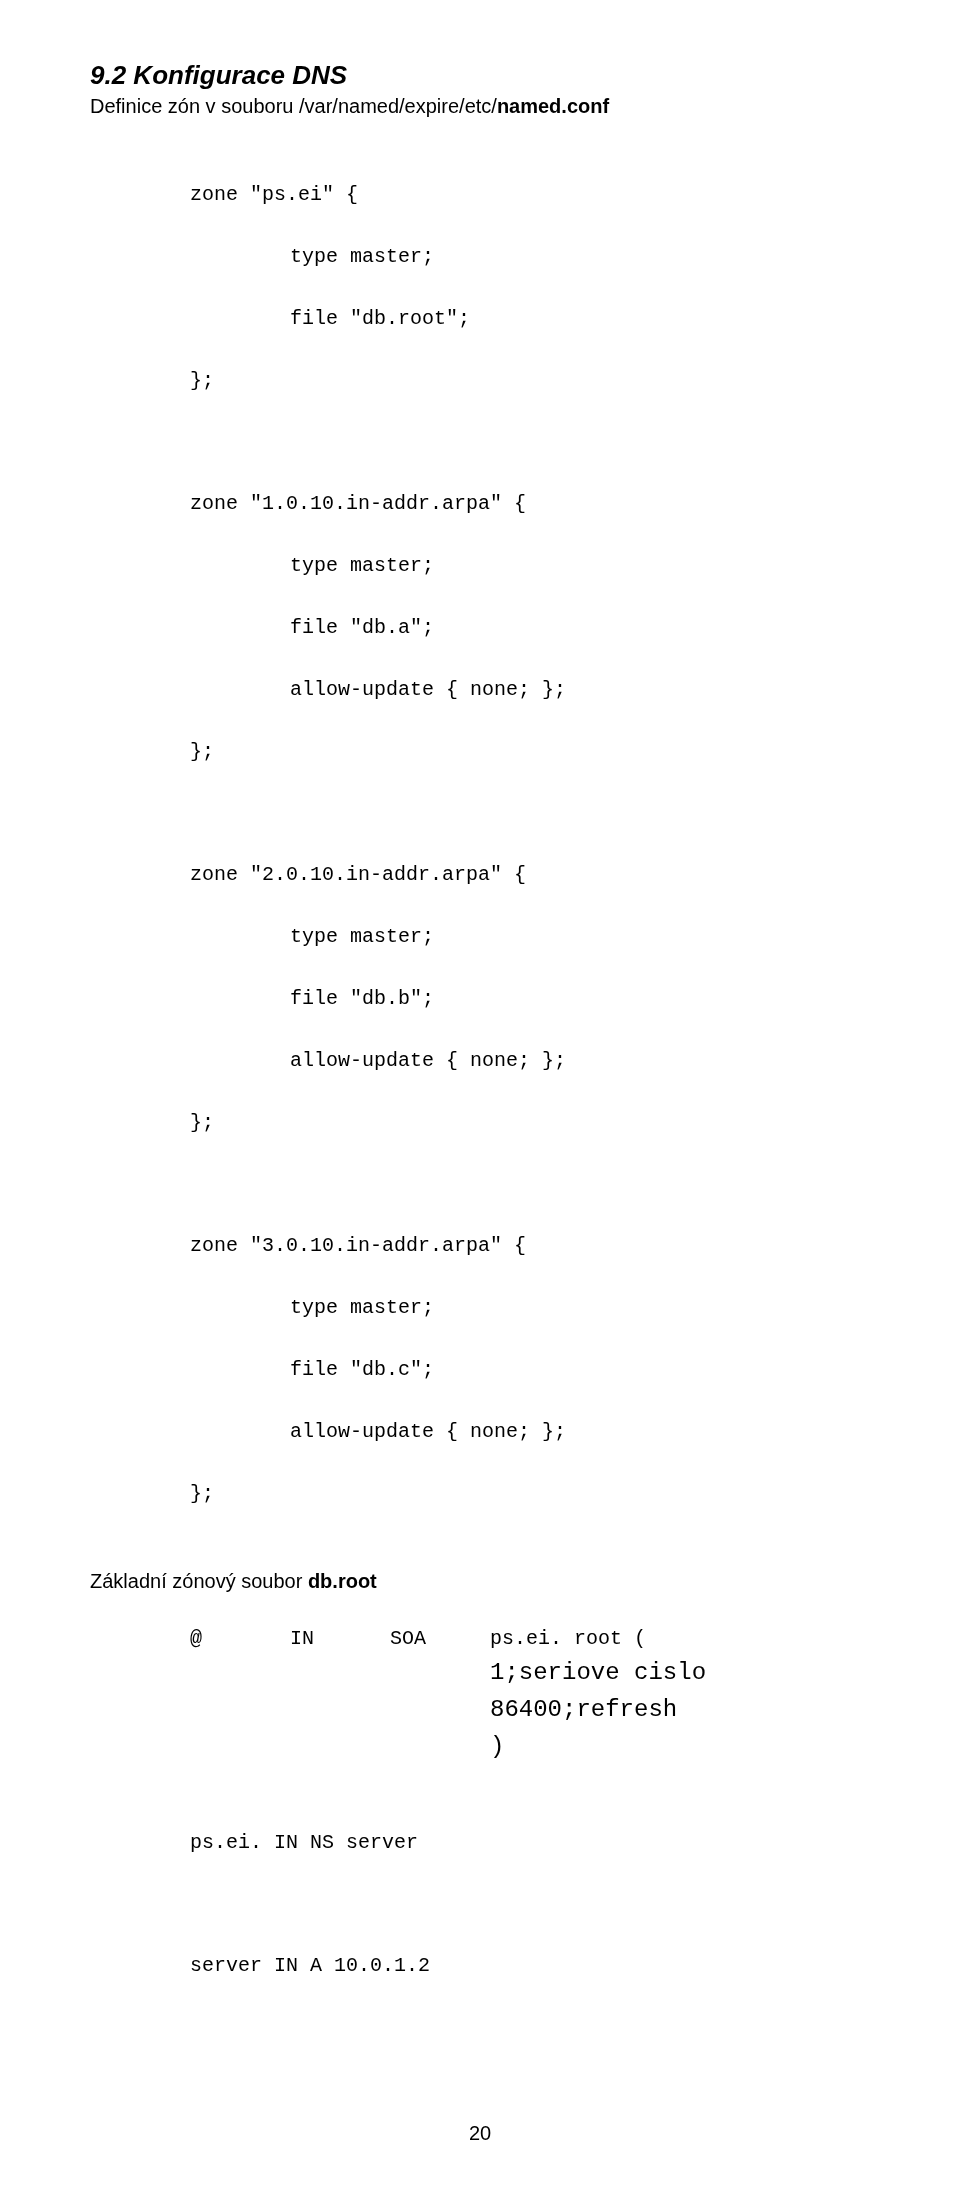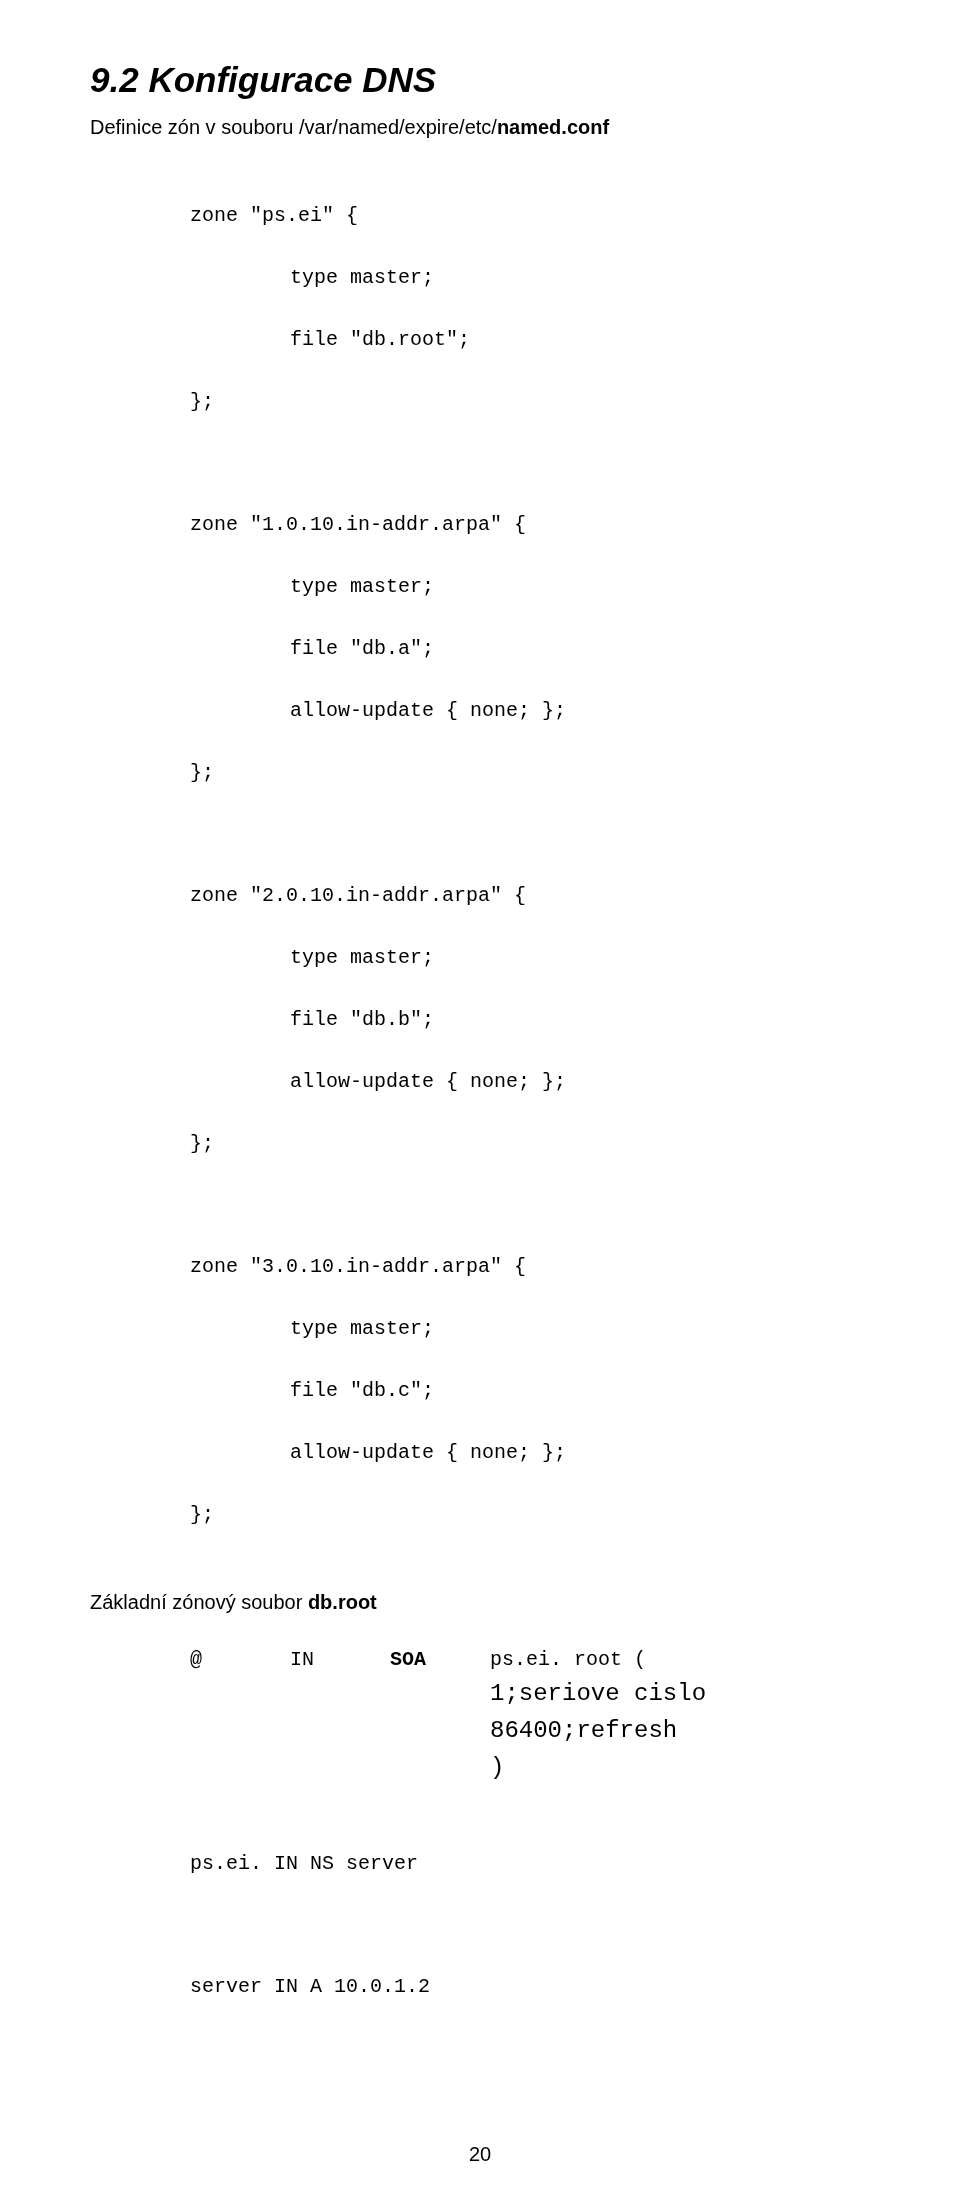--- a/index.html
+++ b/index.html
@@ -6,24 +6,24 @@
     margin: 0;
     padding: 60px 90px 60px 90px;
     background: #ffffff;
     font-family: Arial, Helvetica, sans-serif;
     font-size: 20px;
     color: #000;
     width: 960px;
     box-sizing: border-box;
   }
   .heading {
-    font-size: 35px;
+    font-size: 26px;
     font-weight: bold;
     font-style: italic;
-    margin-bottom: 16px;
+    margin-bottom: 4px;
   }
   .subheading {
     font-size: 20px;
     margin-bottom: 30px;
   }
   .bold {
     font-weight: bold;
   }
   .code-block {
     font-family: "Courier New", Courier, monospace;
@@ -41,21 +41,21 @@
   .indent2 { padding-left: 200px; }
   .soa-line {
     font-family: "Courier New", Courier, monospace;
     font-size: 20px;
     display: flex;
     padding-left: 100px;
     line-height: 1.55;
   }
   .soa-col1 { width: 100px; }
   .soa-col2 { width: 100px; }
-  .soa-col3 { width: 100px; font-weight: bold; }
+  .soa-col3 { width: 100px; }
   .soa-col4 { flex: 1; }
   .soa-detail {
     font-family: "Courier New", Courier, monospace;
     font-size: 24px;
     padding-left: 400px;
     line-height: 1.55;
   }
   .section-label {
     font-size: 20px;
     margin: 10px 0 30px 0;

